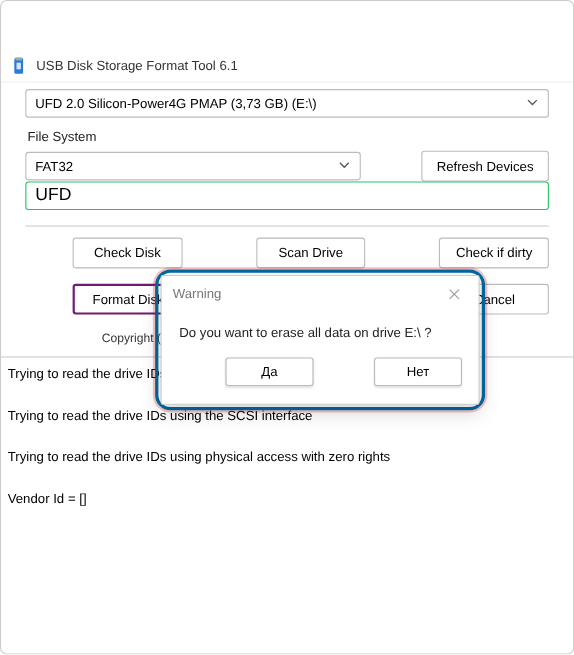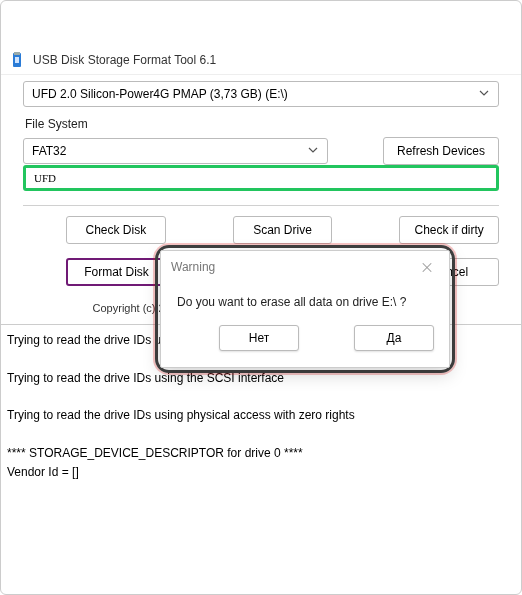--- a/index.html
+++ b/index.html
@@ -8,31 +8,31 @@
   .titlebar { height: 30px; display: flex; align-items: center; padding: 0 8px; background: #fff; border-bottom: 1px solid #eee; margin-top: 44px; }
   .titlebar .icon { width: 16px; height: 16px; margin-right: 8px; }
   .titlebar .title { font-size: 12px; color: #333; }
   .main { padding: 6px 22px 0 22px; }
   .field-label { font-size: 12px; color: #222; margin: 10px 0 6px 2px; }
   .select { display: flex; align-items: center; justify-content: space-between; border: 1px solid #bbb; border-radius: 3px; height: 26px; padding: 0 8px; background: #fff; font-size: 12px; }
   .select.narrow { width: 355px; }
   .row { display: flex; align-items: center; gap: 12px; }
   .btn { border: 1px solid #bbb; border-radius: 3px; background: #fff; height: 28px; padding: 0 10px; font-size: 12px; display: inline-flex; align-items: center; justify-content: center; cursor: default; margin-left: 43px; }
   .btn.wide { min-width: 116px; }
-  .input { border: 3px solid #22c55e; border-radius: 3px; height: 26px; padding: 0 8px; width: 100%; font-size: 11px; font-family: Liberation Serif, serif; }
+  .input { border: 1px solid #22c55e; border-radius: 3px; height: 26px; padding: 0 8px; width: 100%; font-size: 16px; font-family: Liberation Sans, sans-serif; }
   .row-buttons { display: flex; gap: 24px; margin-top: 8px; }
   .row-buttons .btn { flex: 1; min-width: 0; }
   .format-btn { border: 2px solid #701a75; color: #000; }
   .divider { border: none; border-top: 1px solid #d0d0d0; margin: 14px 0 10px; }
   .copyright { text-align: center; font-size: 11px; color: #333; margin: 4px 0 10px; }
   .log { border-top: 1px solid #ccc; padding: 8px 6px 0 6px; font-size: 12px; line-height: 1.3; height: 188px; overflow: hidden; }
   .log p { margin-bottom: 22px; white-space: pre; }
   .log p.tight { margin-bottom: 4px; }
   .chev { width: 12px; height: 12px; }
-  .dialog-wrap { position: absolute; left: 154px; top: 244px; border: 3px solid #404040; border-radius: 14px; padding: 2px; box-shadow: 0 0 0 2px rgba(225,20,20,.25); background: transparent; }
+  .dialog-wrap { position: absolute; left: 140px; top: 244px; border: 3px solid #0369a1; border-radius: 14px; padding: 2px; box-shadow: 0 0 0 2px rgba(225,20,20,.25); background: transparent; }
   .dialog { width: 290px; background: #fff; border: 1px solid #ccc; border-radius: 2px; box-shadow: 0 6px 18px rgba(0,0,0,.18); }
   .dialog-title { height: 32px; display: flex; align-items: center; justify-content: space-between; padding: 0 10px; color: #777; font-size: 12px; }
   .dialog-close { width: 24px; height: 24px; display: flex; align-items: center; justify-content: center; color: #999; }
   .dialog-body { padding: 12px 16px 6px; font-size: 12px; color: #222; }
   .dialog-buttons { display: flex; justify-content: center; gap: 12px; padding: 10px 0 16px; }
   .dialog-buttons .btn { min-width: 80px; height: 26px; box-shadow: 0 1px 2px rgba(0,0,0,.12); }
   .close-x::before, .close-x::after { content:""; position:absolute; width:12px; height:1px; background:#999; }
   .close-x { position: relative; width:12px; height:12px; }
   .close-x::before { transform: rotate(45deg); top:6px; left:0; }
   .close-x::after { transform: rotate(-45deg); top:6px; left:0; }
@@ -87,33 +87,32 @@
       <button class="btn">Cancel</button>
     </div>
 
     <div class="copyright" style="margin-top:16px;">Copyright (c) 2006-2024 Authorsoft Corporation. All Rights Reserved.</div>
   </div>
 
   <div class="log">
     <p>Trying to read the drive IDs using physical access with admin rights</p>
     <p>Trying to read the drive IDs using the SCSI interface</p>
     <p>Trying to read the drive IDs using physical access with zero rights</p>
-    <p class="tight">**** STORAGE_DEVICE_DESCRIPTOR for drive 0 ****</p>
     <p class="tight">Vendor Id = []</p>
   </div>
 
   <div class="dialog-wrap">
     <div class="dialog">
       <div class="dialog-title">
         <span>Warning</span>
         <span class="dialog-close">
           <span class="close-x"></span>
         </span>
       </div>
       <div class="dialog-body">Do you want to erase all data on drive E:\ ?</div>
       <div class="dialog-buttons">
+        <button class="btn">Да</button>
         <button class="btn">Нет</button>
-        <button class="btn">Да</button>
       </div>
     </div>
   </div>
 
 </div>
 
 </body></html>

